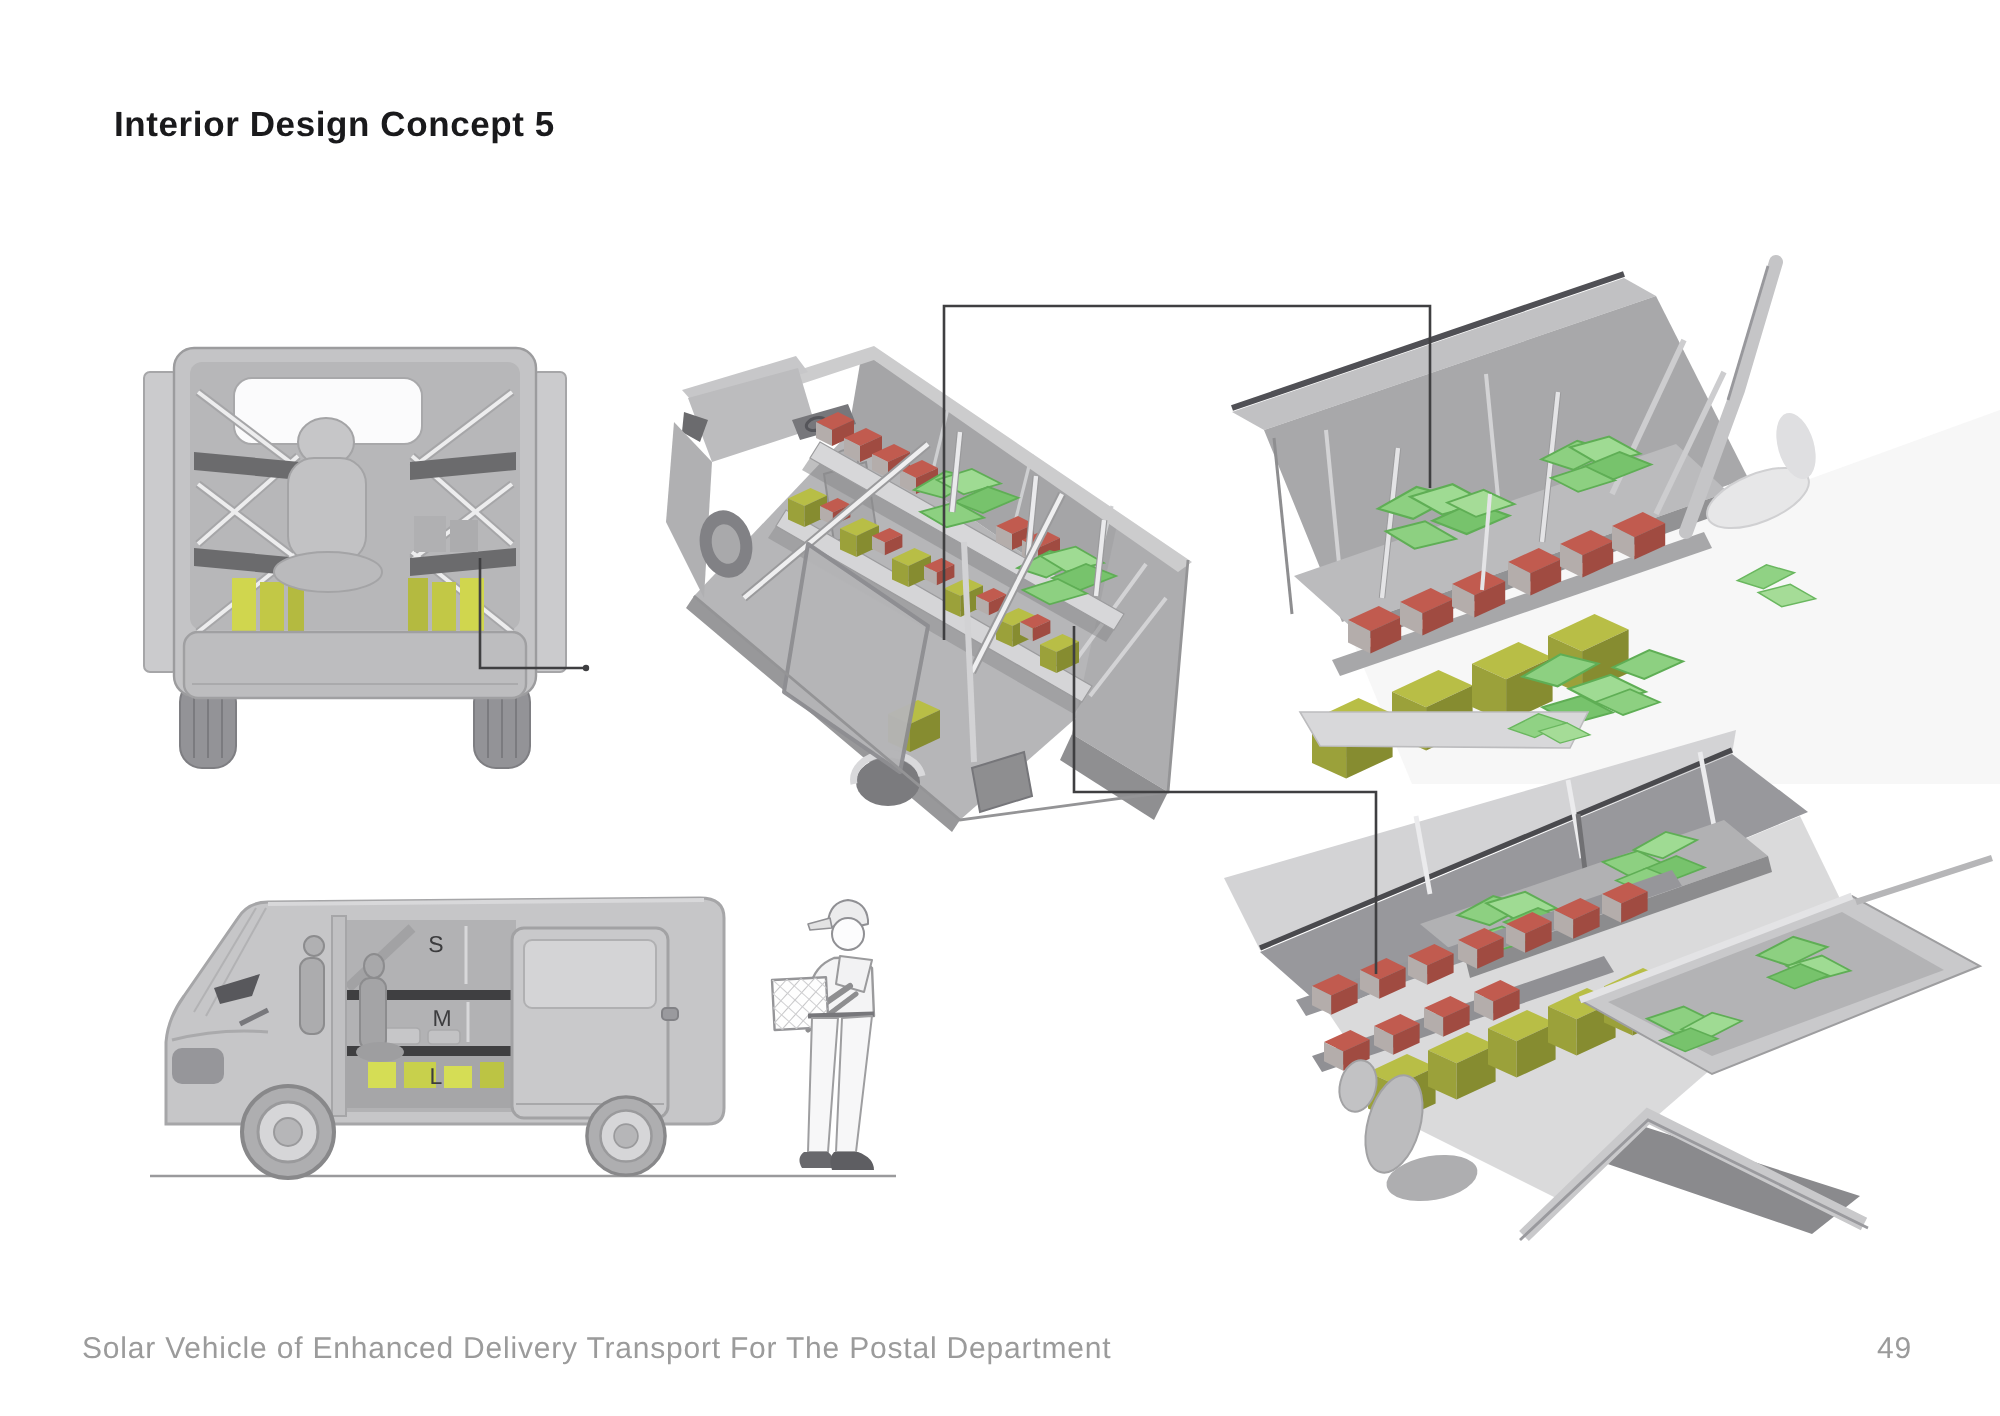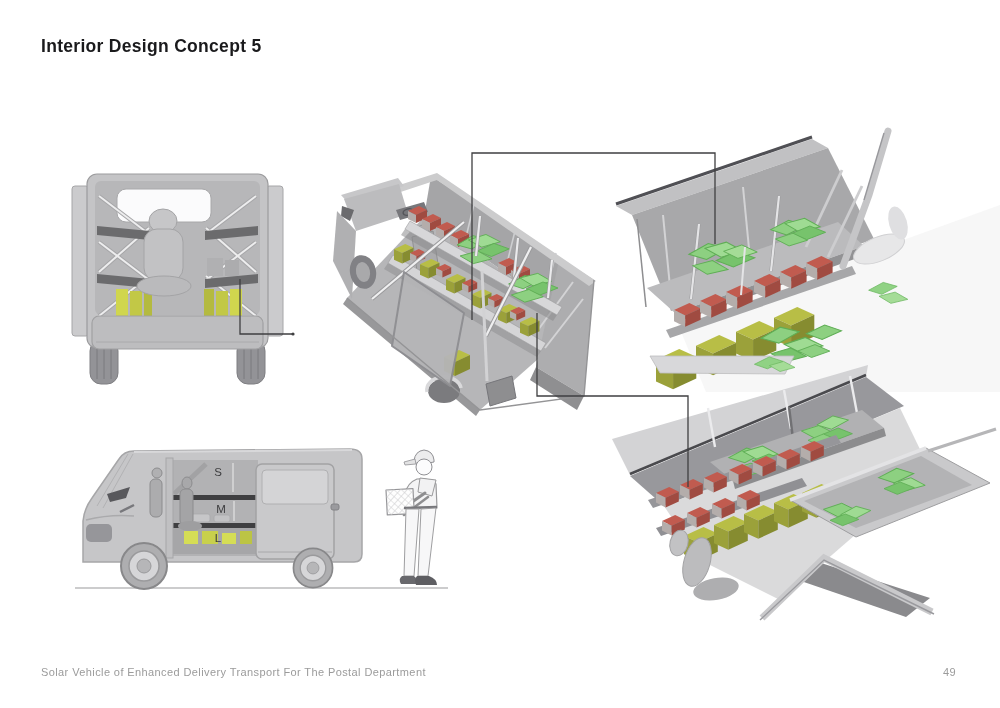--- a/index.html
+++ b/index.html
@@ -1,25 +1,25 @@
 <!DOCTYPE html>
 <html><head>
 <meta charset="utf-8">
 <style>
   html,body{margin:0;padding:0;}
   body{width:1000px;height:708px;position:relative;background:#ffffff;
        font-family:"Liberation Sans",sans-serif;overflow:hidden;}
   .page{position:absolute;inset:0;background:#fff;}
-  .title{position:absolute;left:41px;top:36px;margin:0;font-size:17.5px;font-weight:700;
+  .title{position:absolute;left:41px;top:36px;margin:16px;font-size:17.5px;font-weight:700;
          color:#1a1a1c;letter-spacing:.3px;}
   .art{position:absolute;left:0;top:0;}
   .note{position:absolute;left:301px;top:324px;width:98px;font-size:13.5px;line-height:1.3;
         color:#2c2c2e;}
   .footer{position:absolute;left:41px;right:44px;top:666px;display:flex;
-          justify-content:space-between;font-size:11px;color:#9b9b9b;letter-spacing:.4px;}
+          justify-content:space-between;font-size:15px;color:#9b9b9b;letter-spacing:.4px;}
   svg text{font-family:"Liberation Sans",sans-serif;}
 </style>
 </head>
 <body>
 
 <div class="page">
 
   <h1 class="title">Interior Design Concept 5</h1>
 
   <svg class="art" width="1000" height="708" viewBox="0 0 1000 708">

